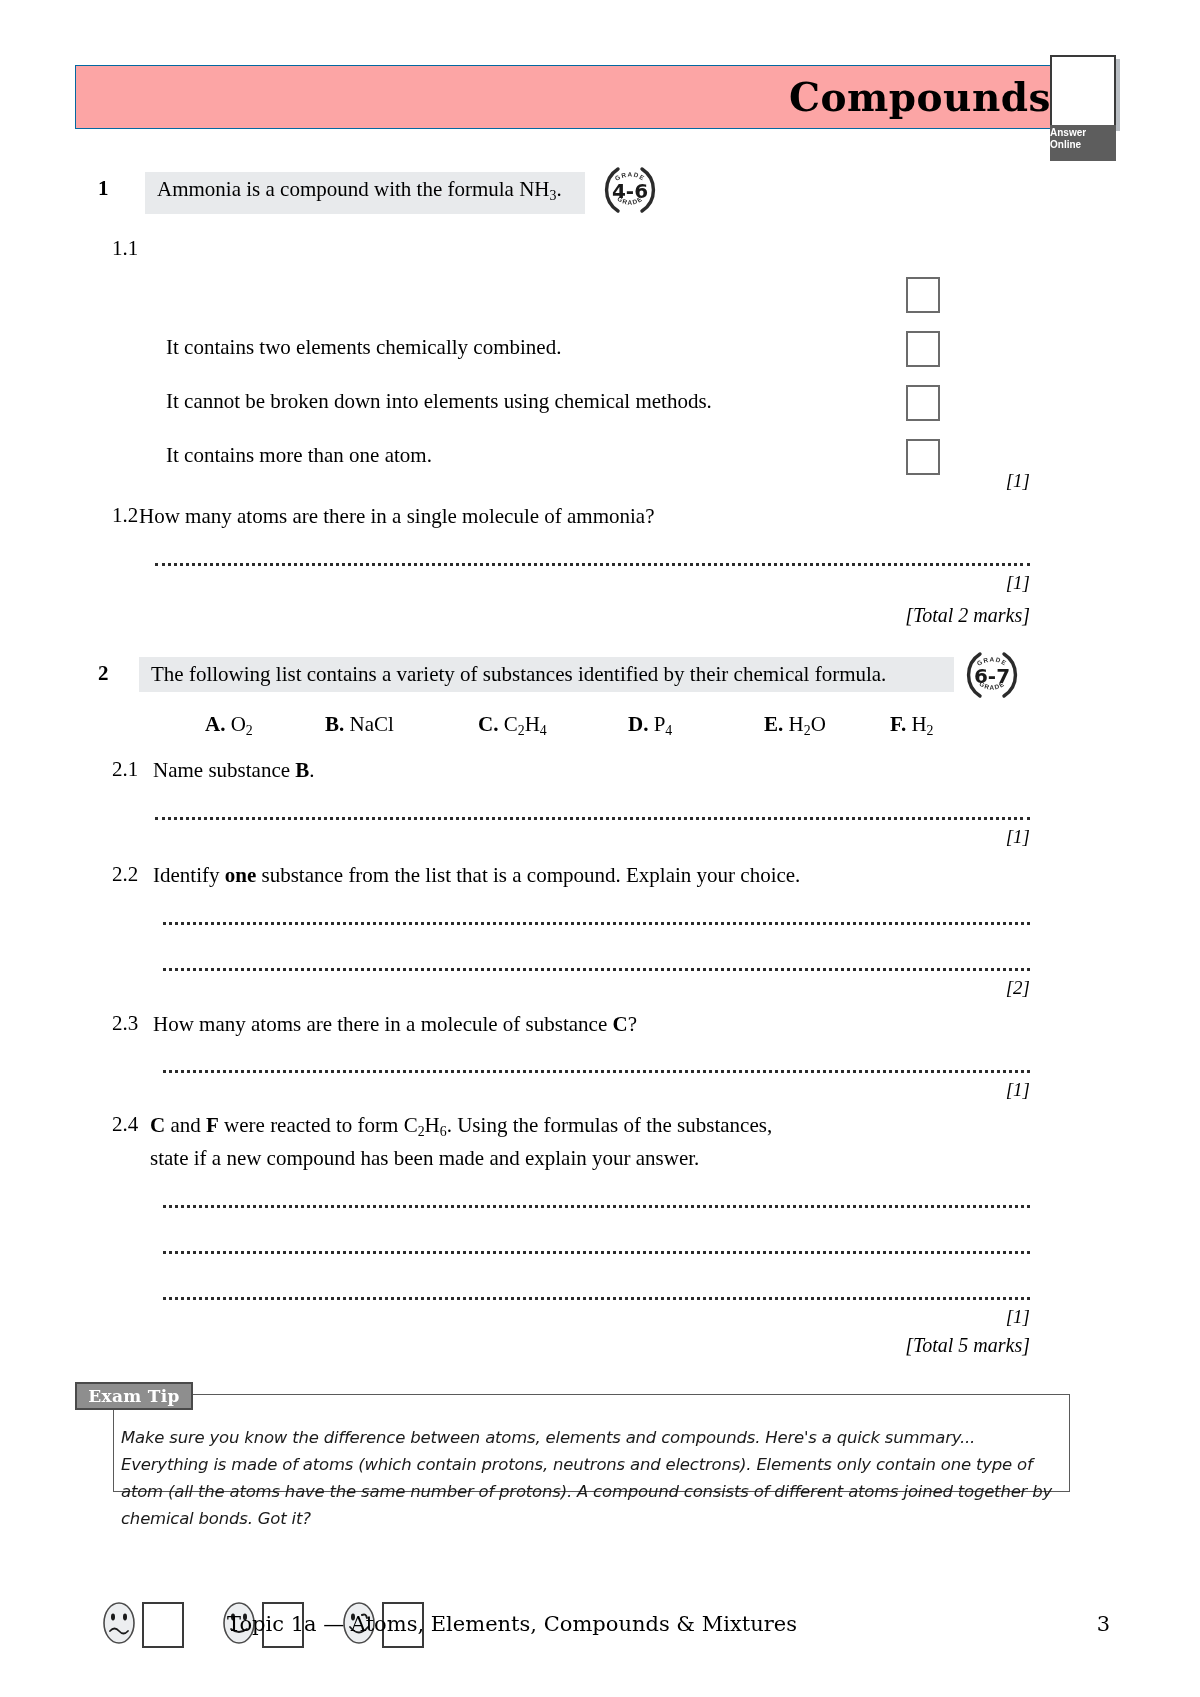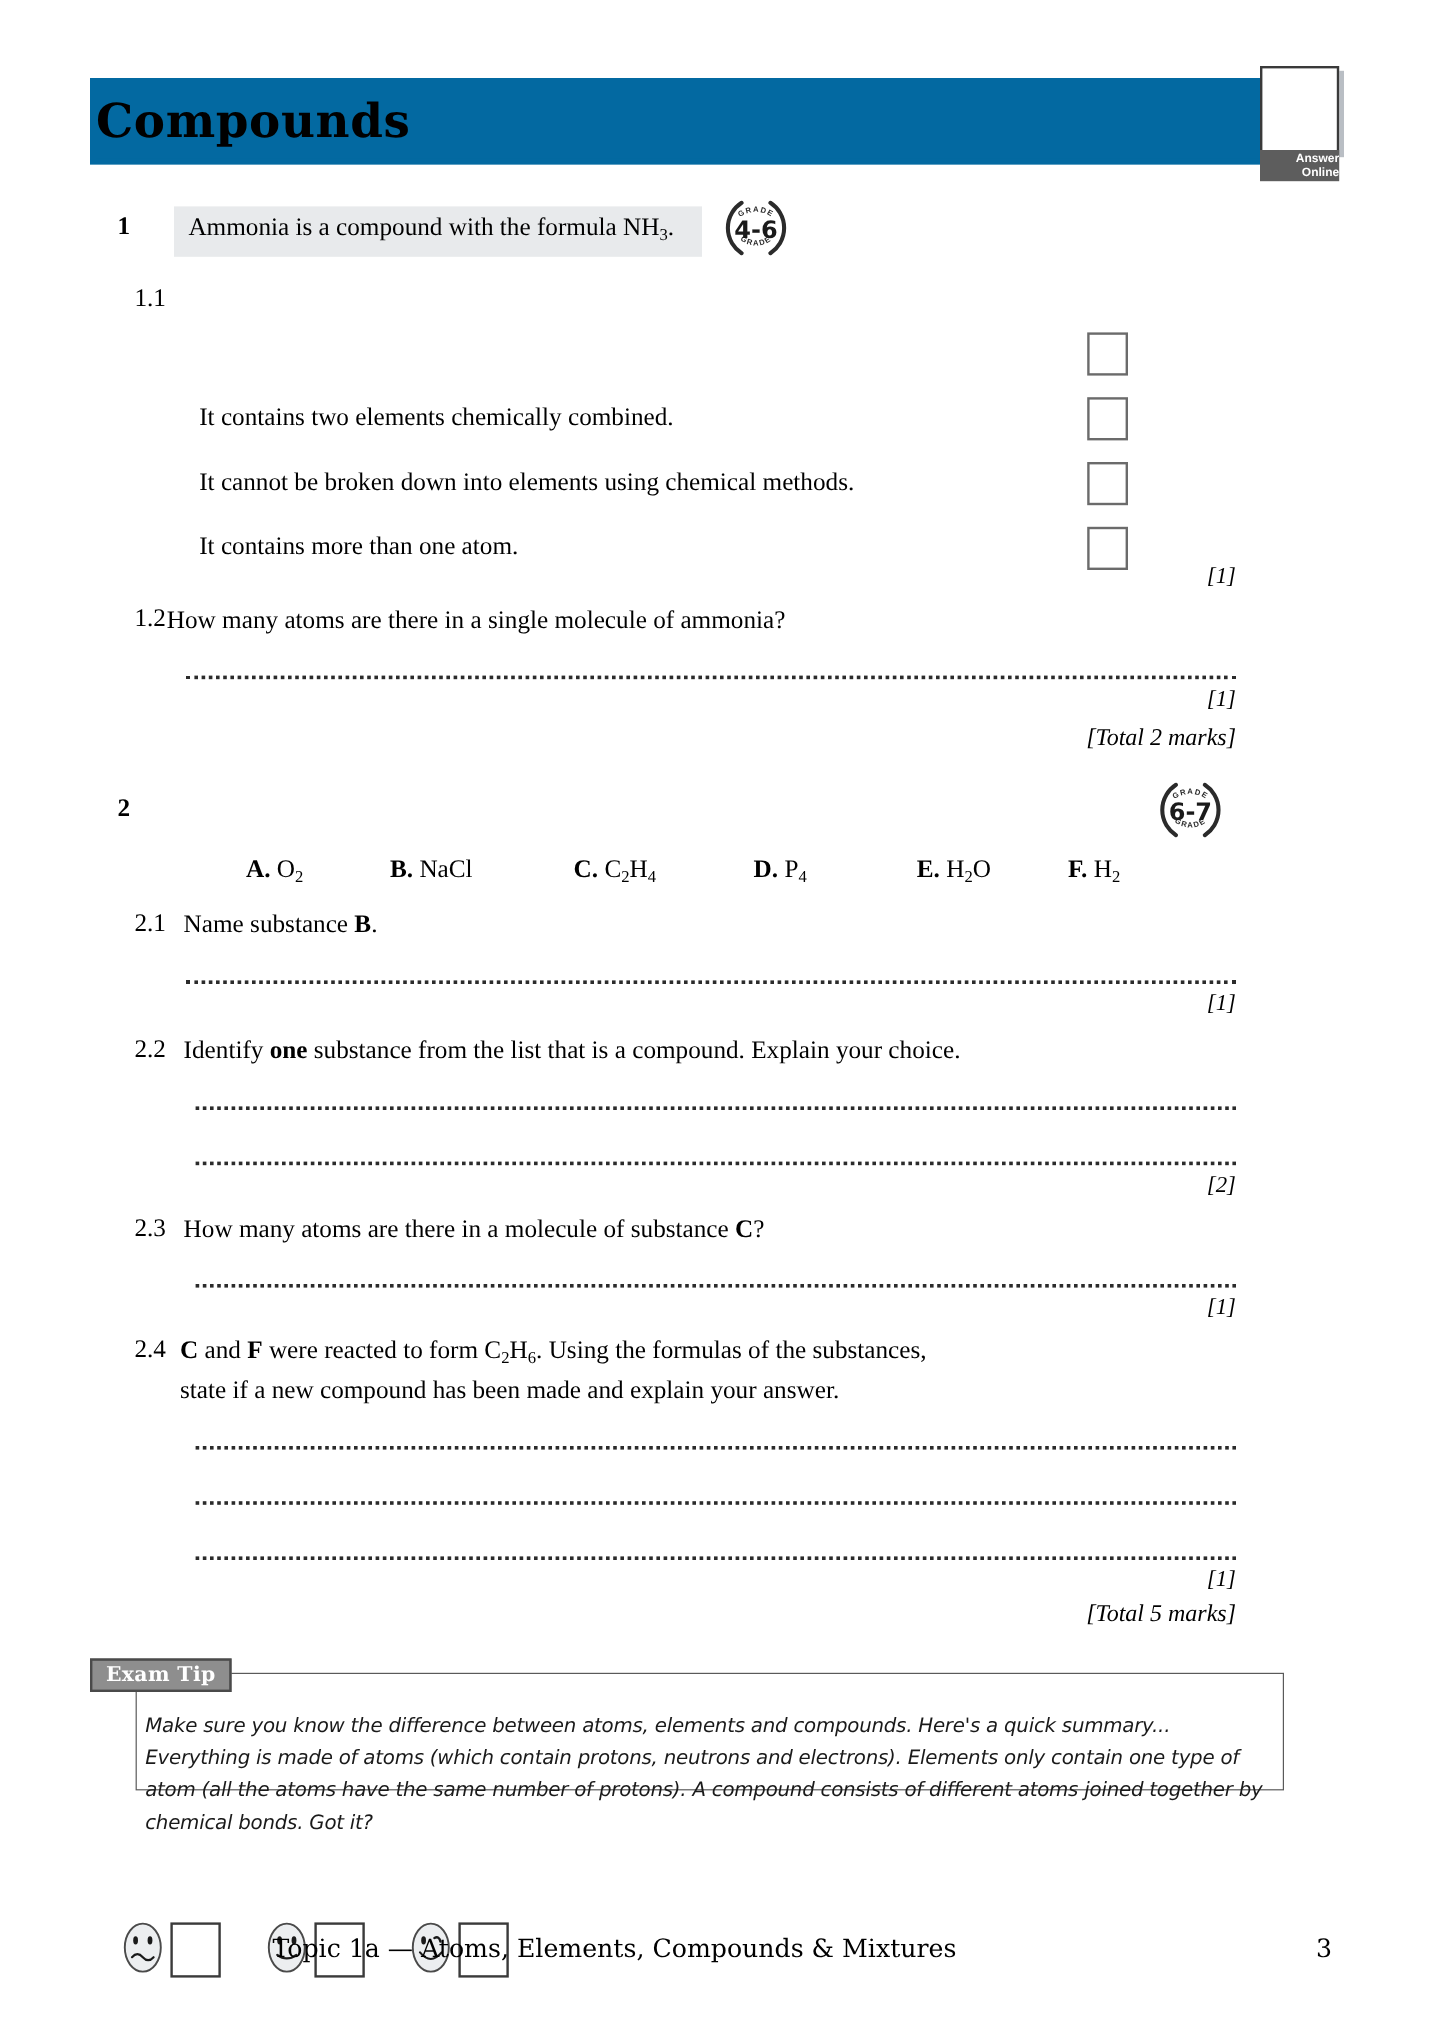--- a/index.html
+++ b/index.html
@@ -7,37 +7,37 @@
     width:1200px;height:1697px;background:#ffffff;
     font-family:"Liberation Serif",serif;color:#000;
     position:relative;overflow:hidden;
   }
   .page{position:absolute;inset:0;}
 
   
   .header-wrap{position:absolute;left:75px;top:65px;width:1050px;height:70px;}
   .title-bar{
     position:absolute;left:0;top:0;width:975px;height:62px;
-    background:#0369a1;border:5px solid #0369a1;
-    display:flex;align-items:center;justify-content:flex-start;
+    background:#fca5a5;border:1px solid #0369a1;
+    display:flex;align-items:center;justify-content:flex-end;
   }
   .page-title{
     font-family:"DejaVu Serif",serif;font-weight:bold;font-size:39px;letter-spacing:.5px;
   }
   .answer-online{
     position:absolute;left:975px;top:-10px;width:72px;height:100px;
   }
   .ao-box{
     position:absolute;left:0;top:0;width:62px;height:72px;
     background:#fff;border:2px solid #3a3a3a;
   }
   .ao-label{
-    position:absolute;left:0;top:70px;width:66px;height:26px;background:#5d5d5d;
+    position:absolute;left:0;top:70px;width:66px;height:36px;background:#5d5d5d;
     color:#fff;font-family:"Liberation Sans",sans-serif;font-weight:bold;font-size:10px;
-    line-height:12px;text-align:right;padding-top:2px;box-sizing:border-box;
+    line-height:12px;text-align:left;padding-top:2px;box-sizing:border-box;
   }
   .ao-side{position:absolute;left:66px;top:4px;width:4px;height:72px;background:#b9bec4;}
 
   
   .qnum{position:absolute;font-weight:bold;font-size:21px;}
   .snum{position:absolute;font-size:21px;}
   .qtext{position:absolute;font-size:21px;line-height:26px;}
   .stem{
     position:absolute;background:#e8eaec;padding:4px 2px 5px 12px;
     font-size:21px;line-height:26px;box-sizing:border-box;
@@ -151,20 +151,21 @@
 
   <div class="marks" style="left:830px;top:470px;width:200px;">[1]</div>
 
   <div class="snum" style="left:112px;top:503px;">1.2</div>
   <div class="qtext" style="left:139px;top:503px;width:760px;">How many atoms are there in a single molecule of ammonia?</div>
   <div class="dots" style="left:155px;top:557px;width:875px;"></div>
   <div class="marks" style="left:830px;top:572px;width:200px;">[1]</div>
   <div class="total" style="left:730px;top:604px;width:300px;">[Total 2 marks]</div>
 
   <div class="qnum" style="left:98px;top:661px;">2</div>
+  <div class="stem" style="left:139px;top:657px;width:815px;">The following list contains a variety of substances identified by their chemical formula.</div>
 
   <div class="grade" style="left:962px;top:645px;">
     <svg viewBox="0 0 60 60" width="60" height="60">
       <defs>
         <path id="arcTop2" d="M 9,32 A 22,22 0 0 1 51,32" fill="none"></path>
         <path id="arcBot2" d="M 10,30 A 21,21 0 0 0 50,30" fill="none"></path>
       </defs>
       <path d="M 18,9 A 25,25 0 0 0 18,51" stroke="#2b2b2b" stroke-width="3.4" fill="none" stroke-linecap="round"></path>
       <path d="M 42,9 A 25,25 0 0 1 42,51" stroke="#2b2b2b" stroke-width="3.4" fill="none" stroke-linecap="round"></path>
       <text font-family="Liberation Sans, sans-serif" font-size="6.4" font-weight="bold" fill="#2b2b2b" letter-spacing="1.1">

